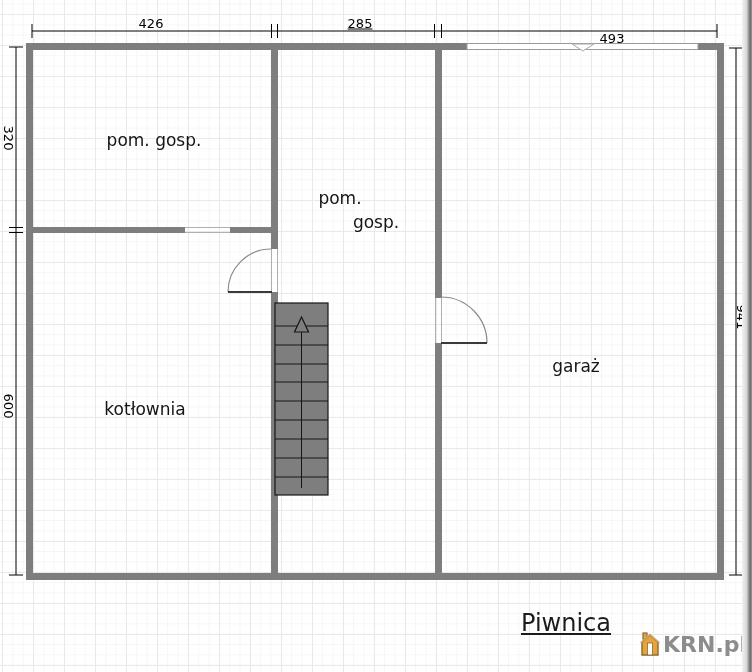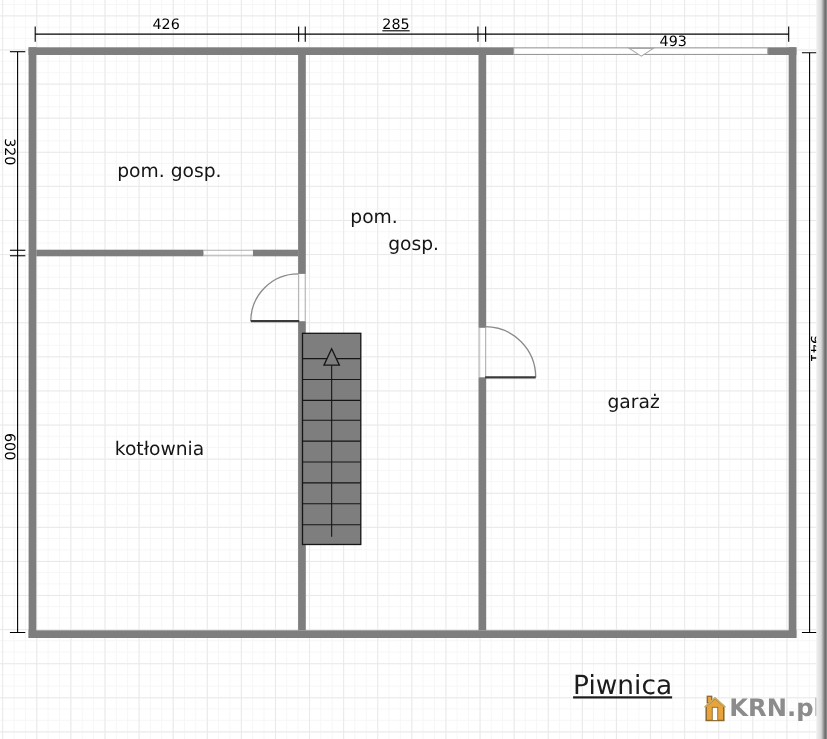--- a/index.html
+++ b/index.html
@@ -118,21 +118,21 @@
     </g>
   </svg>
 
   <div class="lbl dim-lbl" style="left:151px;top:23px;">426</div>
   <div class="lbl dim-lbl" style="left:360px;top:23px;text-decoration:underline;">285</div>
   <div class="lbl dim-lbl" style="left:578px;top:38px;margin-left:34px;">493</div>
   <div class="lbl dim-lbl vert" style="left:8px;top:138px;">320</div>
   <div class="lbl dim-lbl vert" style="left:8px;top:406px;">600</div>
   <div class="lbl dim-lbl vert" style="left:741px;top:317px;">941</div>
 
-  <div class="lbl room-lbl" style="left:154px;top:140px;margin-top:16px;">pom. gosp.</div>
+  <div class="lbl room-lbl" style="left:154px;top:140px;">pom. gosp.</div>
   <div class="lbl room-lbl" style="left:340px;top:198px;">pom.</div>
   <div class="lbl room-lbl" style="left:376px;top:222px;">gosp.</div>
   <div class="lbl room-lbl" style="left:145px;top:409px;text-align:right;">kotłownia</div>
   <div class="lbl room-lbl" style="left:576px;top:342px;margin-top:24px;">garaż</div>
 
 
   <div class="lbl floor-lbl" style="left:566px;top:623px;">Piwnica</div>
 
   <div class="brand">
     <svg width="22" height="26" viewBox="0 0 22 26">

